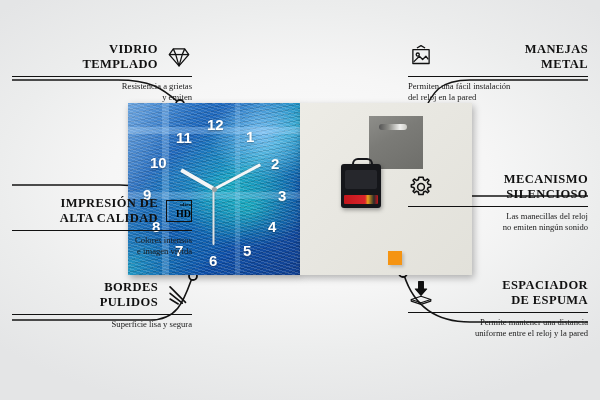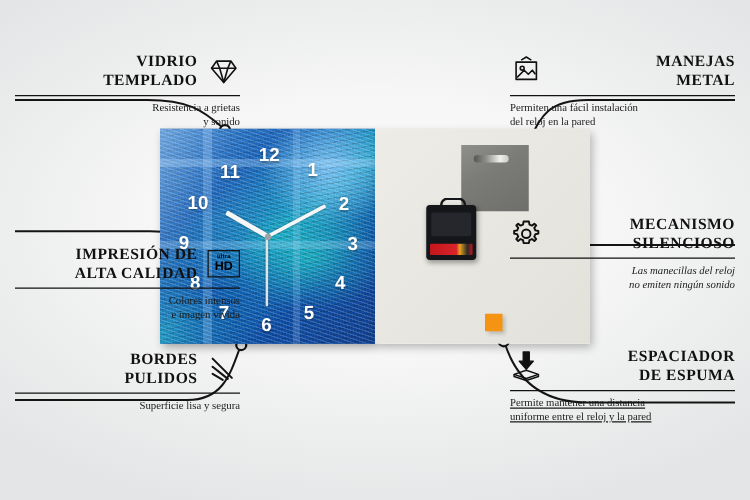--- a/index.html
+++ b/index.html
@@ -73,22 +73,22 @@
   .co-head{display:flex;align-items:center;gap:8px;}
   .callout.left .co-head{justify-content:flex-end;}
   .callout.right .co-head{justify-content:flex-start;flex-direction:row-reverse;align-items:center;}
   .co-title{font-size:12.5px;font-weight:bold;letter-spacing:.4px;color:#111;
             line-height:1.18;text-transform:uppercase;}
   .co-rule{height:1.4px;background:#111;margin:4px 0 4px 0;width:100%;}
   .co-desc{font-size:8.6px;color:#1a1a1a;line-height:1.32;}
   .ico{width:26px;height:26px;flex:0 0 26px;display:block;}
 
   .hdbadge{width:26px;height:22px;border:1.6px solid #111;box-sizing:border-box;
-           display:flex;flex-direction:column;align-items:center;justify-content:center;
-           font-family:Liberation Sans, sans-serif;line-height:1;}
+           display:flex;flex-direction:column;justify-content:center;
+           font-family:Liberation Serif, serif;line-height:1;}
   .hdbadge .u{font-size:4.6px;font-weight:bold;letter-spacing:.2px;}
   .hdbadge .h{font-size:10px;font-weight:bold;margin-top:1px;}
 
   svg.conn{position:absolute;left:0;top:0;width:600px;height:400px;pointer-events:none;}
 </style>
 </head>
 <body>
 
 <div class="stage">
 
@@ -160,21 +160,21 @@
         <g fill="none" stroke="#111" stroke-width="1.6" stroke-linejoin="round">
           <path d="M4,13 L16,27 L28,13 L23,6 L9,6 Z"></path>
           <path d="M4,13 L28,13"></path>
             <path d="M9,6 L12,13 L16,27 L20,13 L23,6"></path>
         </g>
       </svg>
     </div>
     <div class="co-rule"></div>
     <div class="co-desc">
       <div>Resistencia a grietas</div>
-      <div>y sonido</div>
+      <div>y emiten</div>
     </div>
   </div>
 
   <div class="callout left" style="left:12px;top:172px;margin-top:24px;">
     <div class="co-head">
       <div class="co-title">
         <div>IMPRESIÓN DE</div>
         <div>ALTA CALIDAD</div>
       </div>
       <div class="ico hdbadge">
@@ -239,21 +239,21 @@
         <div>SILENCIOSO</div>
       </div>
       <svg class="ico" viewBox="0 0 32 32">
         <g fill="none" stroke="#111" stroke-width="1.9" stroke-linejoin="round">
           <path d="M16,4 l2.6,0 0.6,3.0 2.4,1.0 2.4,-1.9 1.8,1.8 -1.9,2.4 1.0,2.4 3.0,0.6 0,2.6 -3.0,0.6 -1.0,2.4 1.9,2.4 -1.8,1.8 -2.4,-1.9 -2.4,1.0 -0.6,3.0 -2.6,0 -2.6,0 -0.6,-3.0 -2.4,-1.0 -2.4,1.9 -1.8,-1.8 1.9,-2.4 -1.0,-2.4 -3.0,-0.6 0,-2.6 3.0,-0.6 1.0,-2.4 -1.9,-2.4 1.8,-1.8 2.4,1.9 2.4,-1.0 0.6,-3.0 z"></path>
           <circle cx="16" cy="16" r="4.2"></circle>
         </g>
       </svg>
     </div>
     <div class="co-rule"></div>
-    <div class="co-desc" style="text-align:right;font-style:italic;">
+    <div class="co-desc" style="text-align:right;">
       <div>Las manecillas del reloj</div>
       <div>no emiten ningún sonido</div>
     </div>
   </div>
 
   <div class="callout right" style="left:408px;top:278px;">
     <div class="co-head">
       <div class="co-title" style="text-align:right;width:100%;">
         <div>ESPACIADOR</div>
         <div>DE ESPUMA</div>
@@ -262,19 +262,19 @@
         <g fill="#111" stroke="#111" stroke-width="1.3" stroke-linejoin="round">
           <path d="M13,2 L19,2 L19,11 L23,11 L16,19 L9,11 L13,11 Z"></path>
         </g>
         <g fill="none" stroke="#111" stroke-width="1.5" stroke-linejoin="round">
           <path d="M16,20 L28,24 L16,28 L4,24 Z"></path>
           <path d="M4,24 L4,26 L16,30 L28,26 L28,24"></path>
         </g>
       </svg>
     </div>
     <div class="co-rule"></div>
-    <div class="co-desc" style="text-decoration:underline;">
+    <div class="co-desc" style="text-align:right;">
       <div>Permite mantener una distancia</div>
       <div>uniforme entre el reloj y la pared</div>
     </div>
   </div>
 
 </div>
 
 </body></html>

